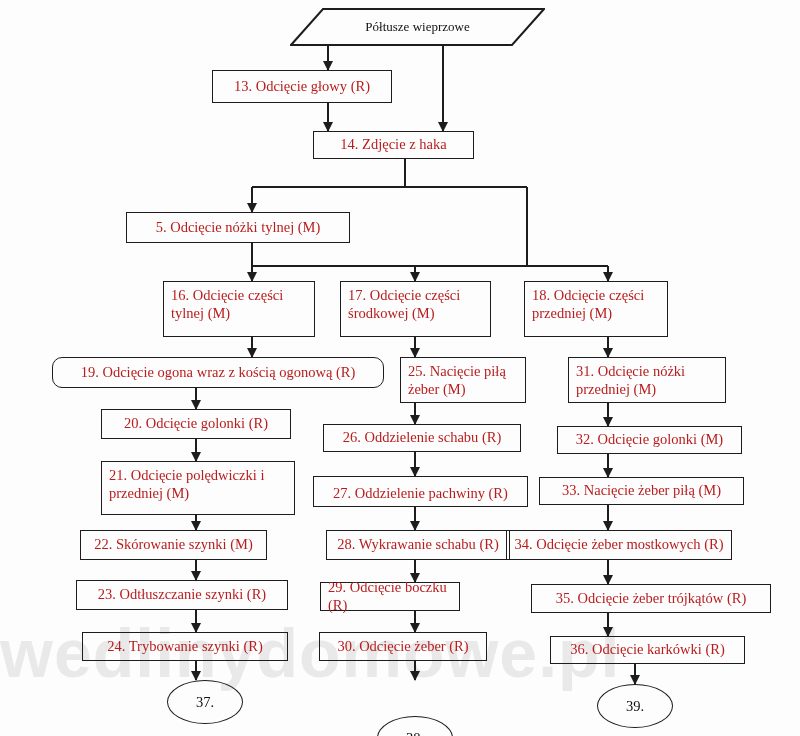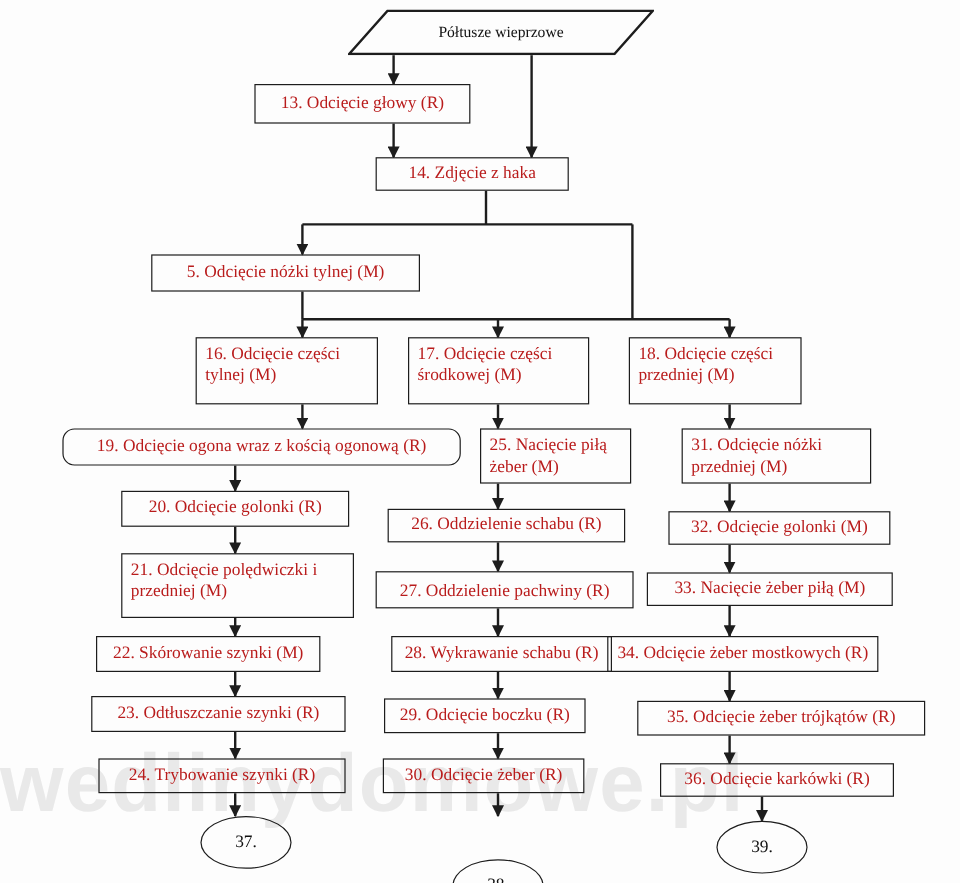--- a/index.html
+++ b/index.html
@@ -221,21 +221,21 @@
   </div>
 
   <div class="node center" style="left:313px; top:476px; width:215px; height:31px;align-items:flex-end;">
     <span>27. Oddzielenie pachwiny (R)</span>
   </div>
 
   <div class="node center" style="left:326px; top:530px; width:184px; height:30px;">
     <span>28. Wykrawanie schabu (R)</span>
   </div>
 
-  <div class="node center" style="left:320px; top:582px; width:168px; height:29px;">
+  <div class="node center" style="left:320px; top:582px; width:140px; height:29px;">
     <span>29. Odcięcie boczku (R)</span>
   </div>
 
   <div class="node center" style="left:319px; top:632px; width:168px; height:29px;">
     <span>30. Odcięcie żeber (R)</span>
   </div>
 
   <div class="node two-line" style="left:568px; top:357px; width:158px; height:46px;">
     <span>
       <span>31. Odcięcie nóżki</span><br>

